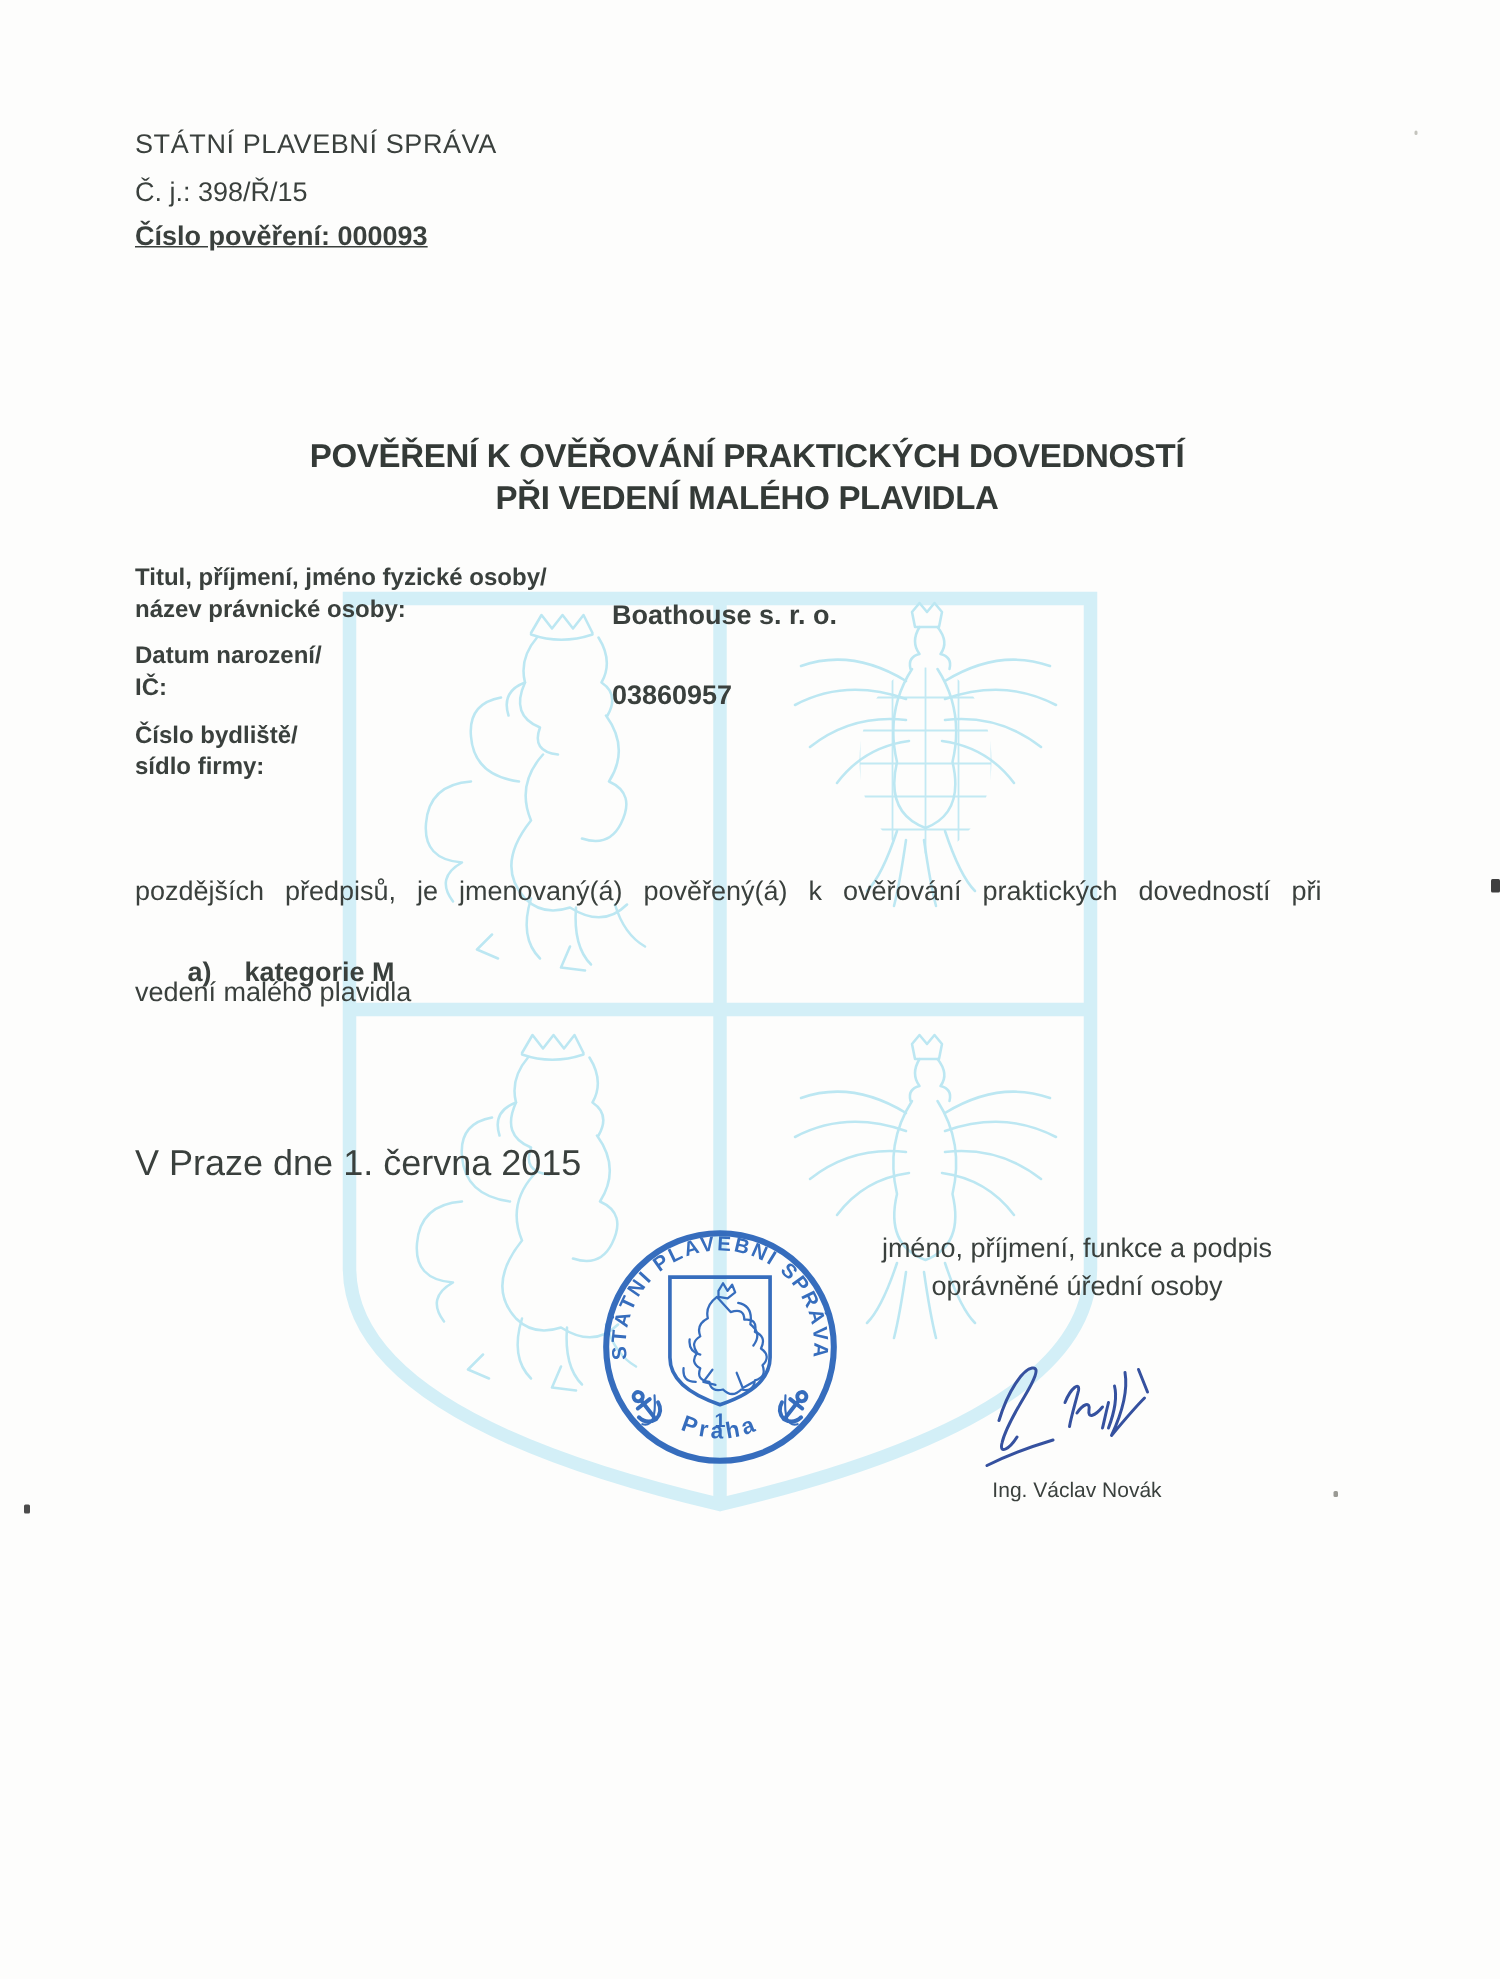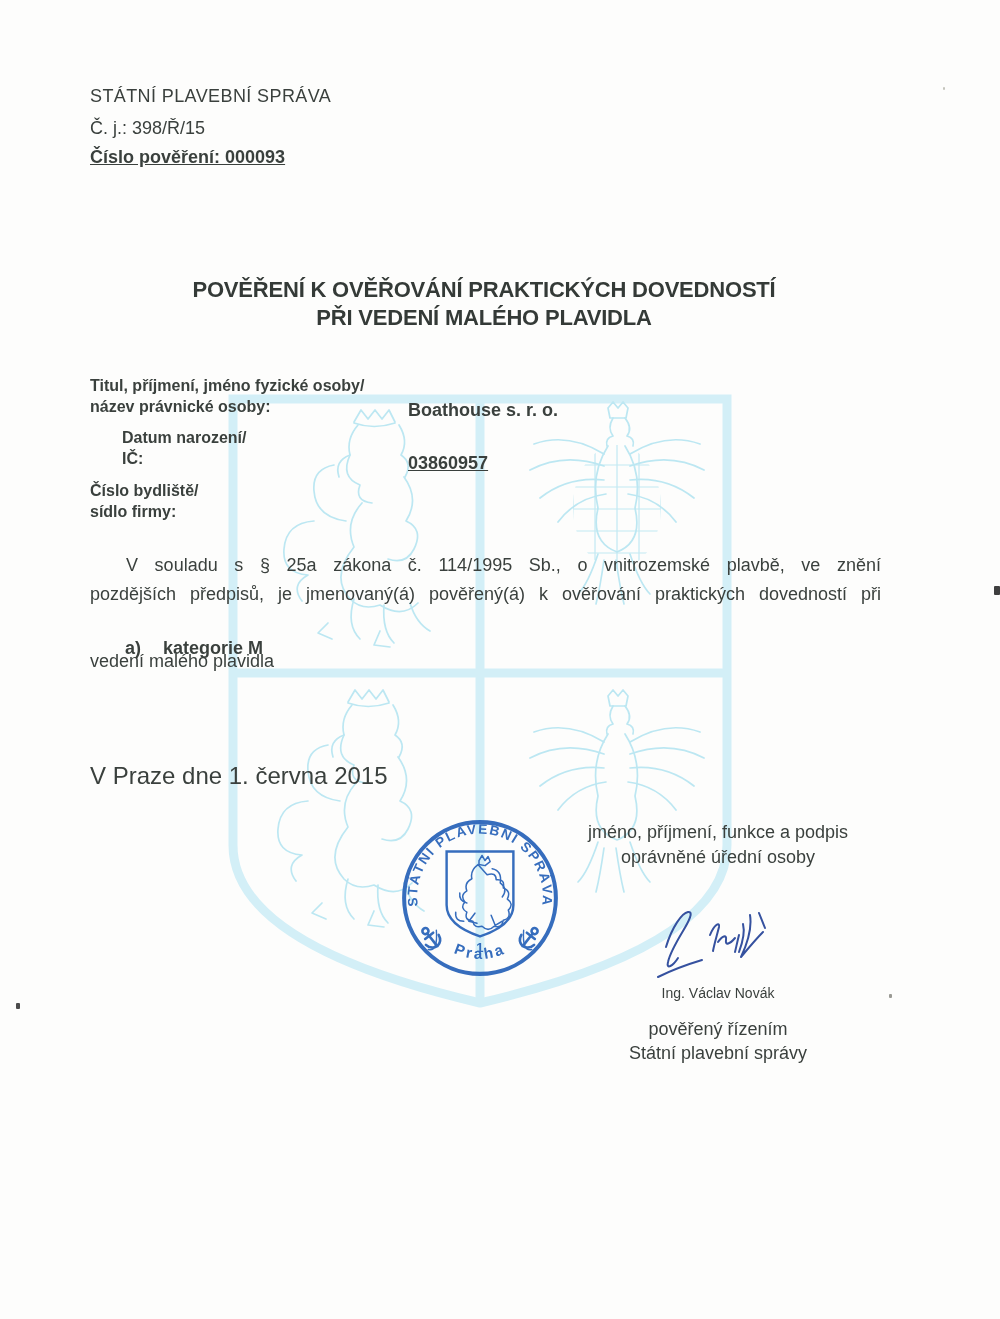--- a/index.html
+++ b/index.html
@@ -17,21 +17,21 @@
   
   .doc-title {
     left:0; top:276px; width:968px; text-align:center;
     font-size:22px; font-weight:bold; line-height:28px;
     letter-spacing:-0.2px; color:#343a37;
   }
   
   .field-label { left:90px; font-size:16px; font-weight:bold; line-height:21px; }
   .field-value { left:408px; font-size:18px; font-weight:bold; white-space:pre;margin-top:19px; }
   .fl-1 { top:375px; } .fv-1 { top:381px; }
-  .fl-2 { top:427px;margin-left:32px; } .fv-2 { top:434px;text-decoration:underline; }
+  .fl-2 { top:427px; } .fv-2 { top:434px; }
   .fl-3 { top:480px; } .fv-3 { top:487px; }
   
   .para { left:90px; width:791px; font-size:18px; line-height:28.5px; }
   .para-line { text-align:justify; text-align-last:justify; }
   .pl-1 { top:551px; text-indent:36px; }
   .pl-2 { top:580px; }
   .pl-3 { top:608px; text-align:left; text-align-last:left;margin-top:39px; }
   .list-item { top:638px; font-size:18px; font-weight:bold; }
   .li-marker { left:125px; }
   .li-text   { left:163px; }
@@ -101,21 +101,21 @@
       </g>
       <use href="#wmlion" transform="translate(252,688)"></use>
       <use href="#wmeagle" transform="translate(512,690)"></use>
     </g>
   </svg>
 
   <div class="abs org-name">STÁTNÍ PLAVEBNÍ SPRÁVA</div>
   <div class="abs ref-number">Č. j.: 398/Ř/15</div>
   <div class="abs auth-num">Číslo pověření: 000093</div>
 
-  <h1 class="abs doc-title" style="margin:0;">
+  <h1 class="abs doc-title" style="margin:14px;">
     <span style="display:block">POVĚŘENÍ K OVĚŘOVÁNÍ PRAKTICKÝCH DOVEDNOSTÍ</span>
     <span style="display:block">PŘI VEDENÍ MALÉHO PLAVIDLA</span>
   </h1>
 
   <div class="abs field-label fl-1">
     <span style="display:block">Titul, příjmení, jméno fyzické osoby/</span>
     <span style="display:block">název právnické osoby:</span>
   </div>
   <div class="abs field-value fv-1">Boathouse s. r. o.</div>
 
@@ -123,21 +123,20 @@
     <span style="display:block">Datum narození/</span>
     <span style="display:block">IČ:</span>
   </div>
   <div class="abs field-value fv-2">03860957</div>
 
   <div class="abs field-label fl-3">
     <span style="display:block">Číslo bydliště/</span>
     <span style="display:block">sídlo firmy:</span>
   </div>
 
-  <div class="abs para para-line pl-1">V souladu s § 25a zákona č. 114/1995 Sb., o vnitrozemské plavbě, ve znění</div>
   <div class="abs para para-line pl-2">pozdějších předpisů, je jmenovaný(á) pověřený(á) k ověřování praktických dovedností při</div>
   <div class="abs para pl-3">vedení malého plavidla</div>
 
   <div class="abs list-item li-marker">a)</div>
   <div class="abs list-item li-text">kategorie M</div>
 
   <div class="abs place-date">V Praze dne 1. června 2015</div>
 
   <div class="abs sig-caption">
     <span style="display:block">jméno, příjmení, funkce a podpis</span>
@@ -193,23 +192,19 @@
       <path d="M62,30 C66,20 72,16 71,22 C69,30 66,40 65,46"></path>
       <path d="M70,37 C74,31 79,29 78,35 C77,41 82,39 87,33"></path>
       <path d="M91,30 C89,38 88,43 87,47"></path>
       <path d="M95,19 C97,27 94,39 91,47"></path>
       <path d="M102,10 C104,22 100,37 93,52 C103,40 110,32 115,27"></path>
       <path d="M111,8 L117,23"></path>
     </g>
   </svg>
 
   <div class="abs signer-name">Ing. Václav Novák</div>
-  <div class="abs signer-role">
-    <span style="display:block">pověřený řízením</span>
-    <span style="display:block">Státní plavební správy</span>
-  </div>
 
   <div class="speck sp-1"></div>
   <div class="speck sp-2"></div>
   <div class="speck sp-3"></div>
   <div class="speck sp-4"></div>
 
 </div>
 
 </body></html>

